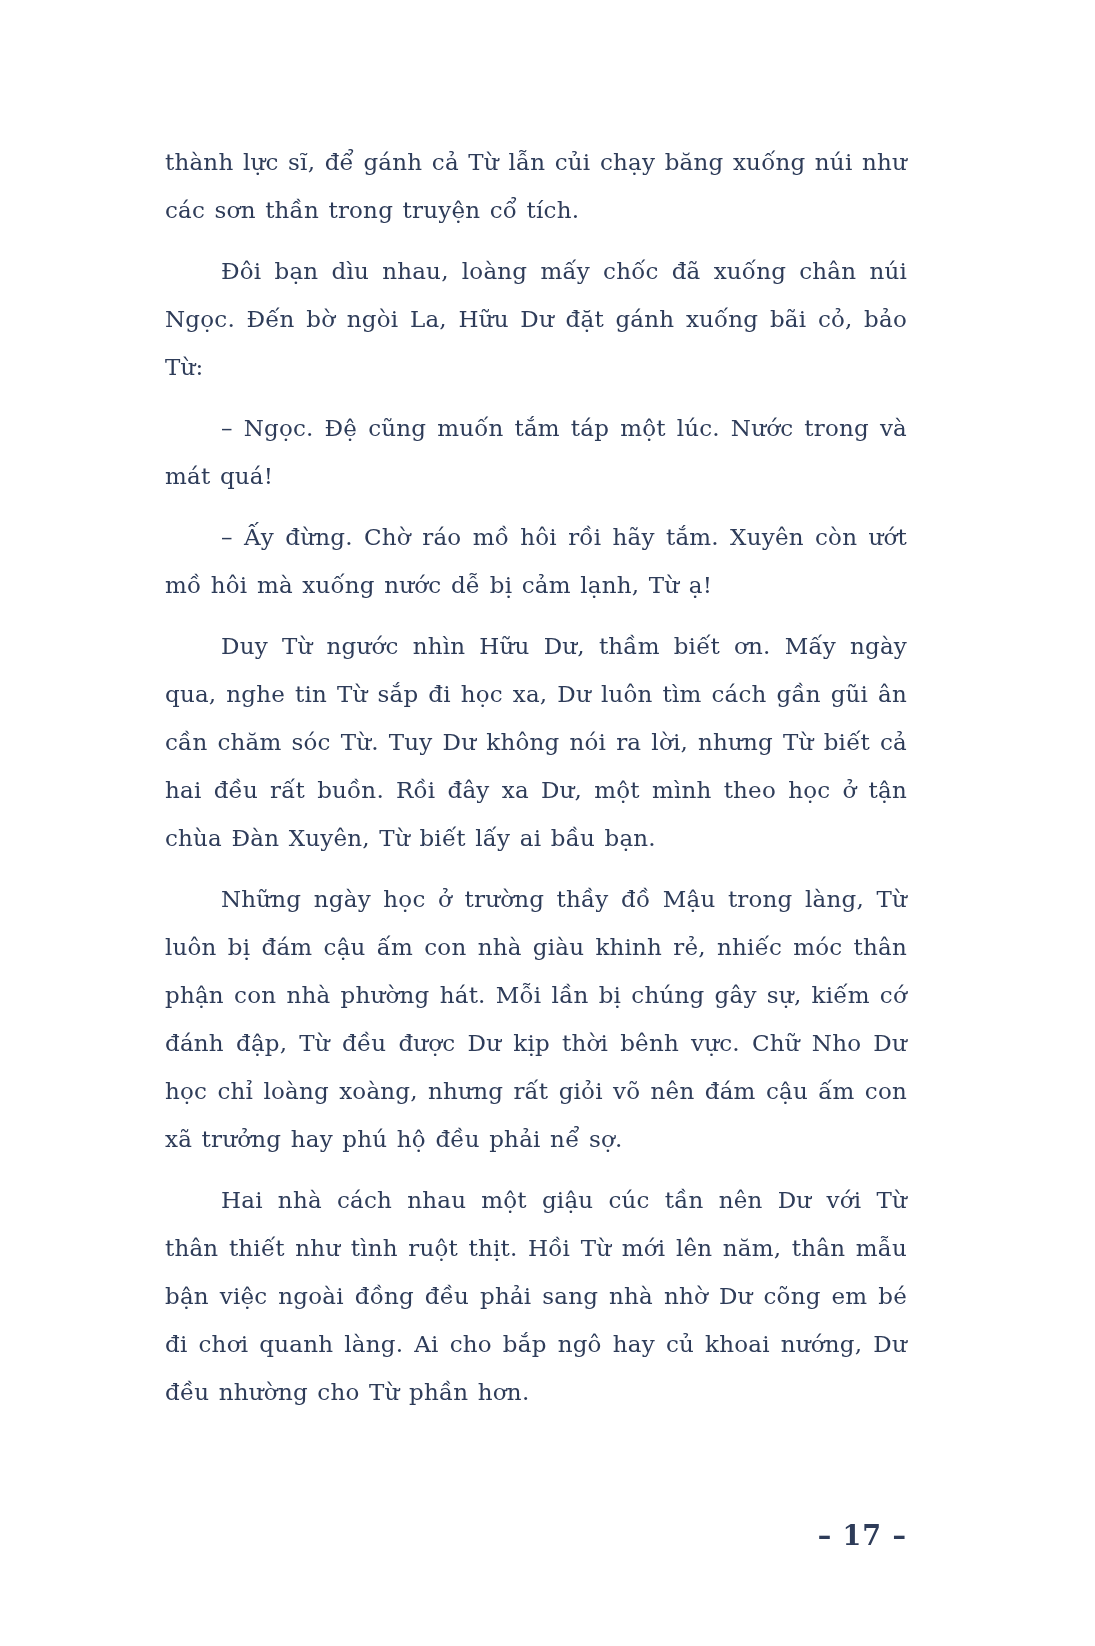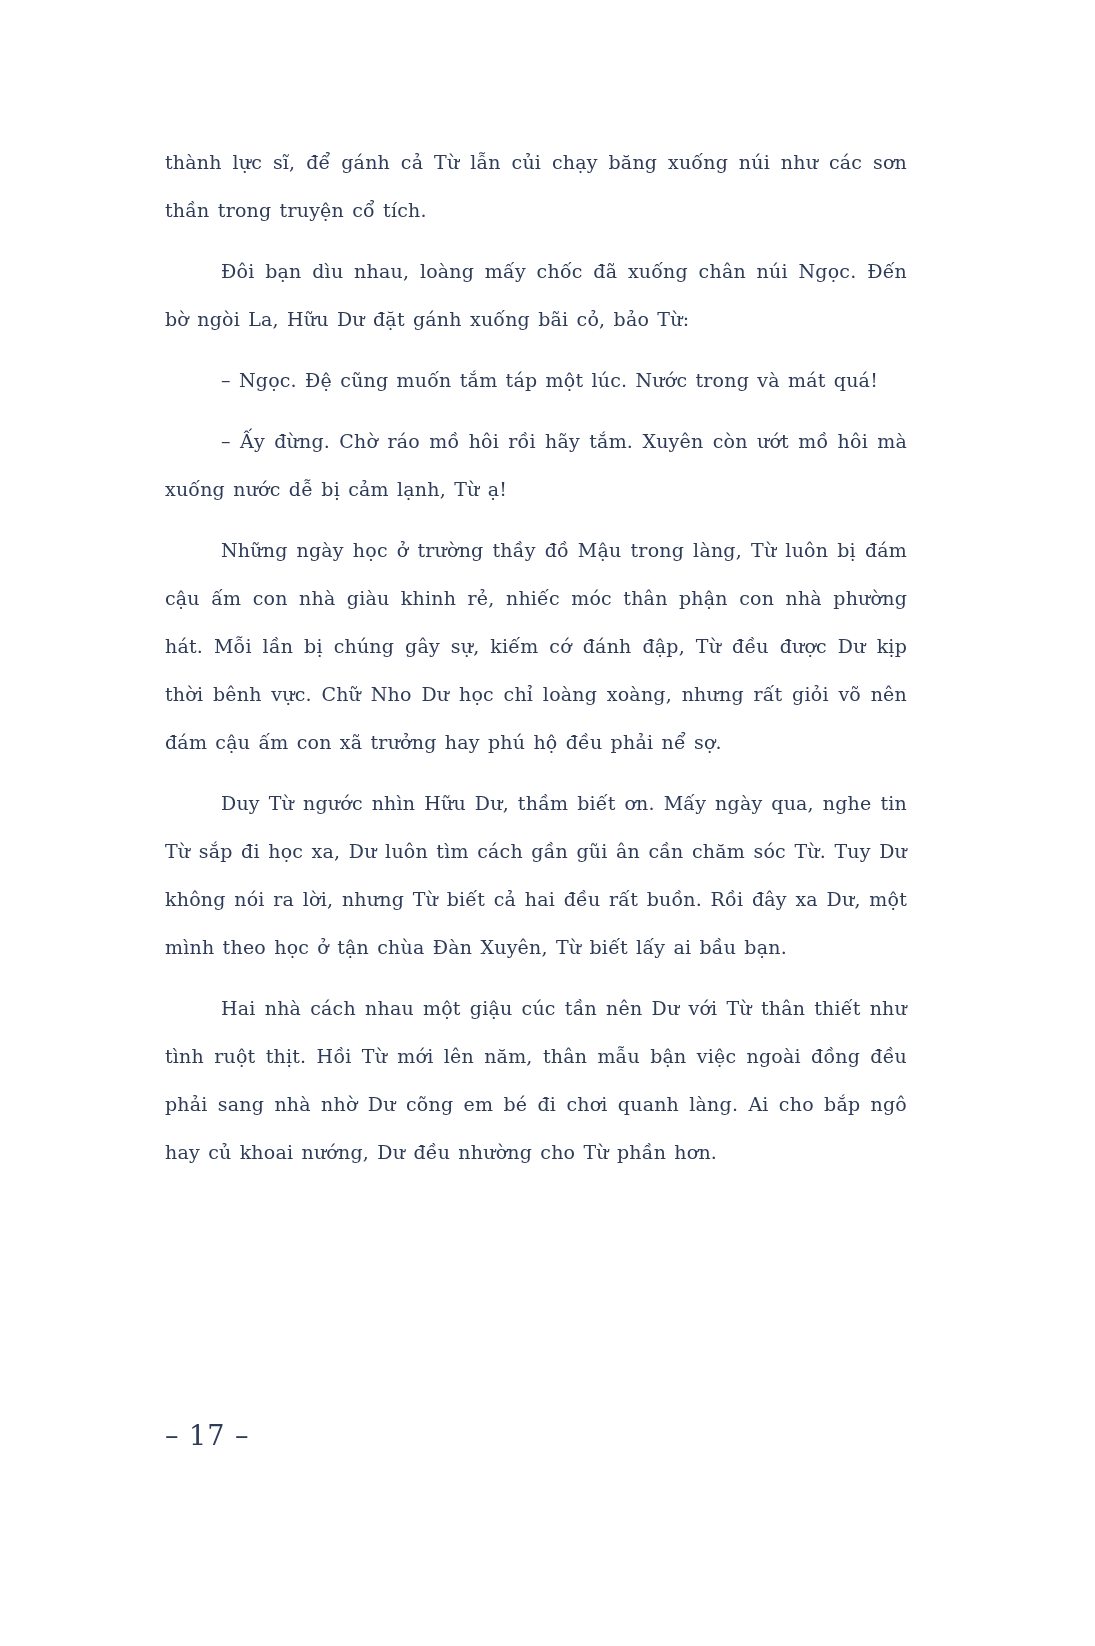--- a/index.html
+++ b/index.html
@@ -18,48 +18,49 @@
     overflow: hidden;
   }
   .text-block {
     position: absolute;
     left: 165px;
     top: 138px;
     width: 742px;
   }
   .text-block p {
     margin: 0 0 13px 0;
-    font-size: 19px;
+    font-size: 23px;
     line-height: 48px;
     text-align: justify;
     text-justify: inter-word;
     letter-spacing: 0.2px;
     word-spacing: 2px;
   }
   .text-block p.indented {
     text-indent: 56px;
   }
   .page-number {
     position: absolute;
     left: 165px;
     width: 742px;
-    top: 1420px;
-    text-align: left;
+    top: 1520px;
+    text-align: right;
     font-size: 27px;
     color: #2e3c59;
     letter-spacing: 1px;
+    font-weight: bold;
   }
 </style>
 </head>
 <body>
 
 <div class="book-page">
   <div class="text-block">
     <p>thành lực sĩ, để gánh cả Từ lẫn củi chạy băng xuống núi như các sơn thần trong truyện cổ tích.</p>
     <p class="indented">Đôi bạn dìu nhau, loàng mấy chốc đã xuống chân núi Ngọc. Đến bờ ngòi La, Hữu Dư đặt gánh xuống bãi cỏ, bảo Từ:</p>
     <p class="indented">– Ngọc. Đệ cũng muốn tắm táp một lúc. Nước trong và mát quá!</p>
     <p class="indented">– Ấy đừng. Chờ ráo mồ hôi rồi hãy tắm. Xuyên còn ướt mồ hôi mà xuống nước dễ bị cảm lạnh, Từ ạ!</p>
+    <p class="indented">Duy Từ ngước nhìn Hữu Dư, thầm biết ơn. Mấy ngày qua, nghe tin Từ sắp đi học xa, Dư luôn tìm cách gần gũi ân cần chăm sóc Từ. Tuy Dư không nói ra lời, nhưng Từ biết cả hai đều rất buồn. Rồi đây xa Dư, một mình theo học ở tận chùa Đàn Xuyên, Từ biết lấy ai bầu bạn.</p>
     <p class="indented">Những ngày học ở trường thầy đồ Mậu trong làng, Từ luôn bị đám cậu ấm con nhà giàu khinh rẻ, nhiếc móc thân phận con nhà phường hát. Mỗi lần bị chúng gây sự, kiếm cớ đánh đập, Từ đều được Dư kịp thời bênh vực. Chữ Nho Dư học chỉ loàng xoàng, nhưng rất giỏi võ nên đám cậu ấm con xã trưởng hay phú hộ đều phải nể sợ.</p>
-    <p class="indented">Duy Từ ngước nhìn Hữu Dư, thầm biết ơn. Mấy ngày qua, nghe tin Từ sắp đi học xa, Dư luôn tìm cách gần gũi ân cần chăm sóc Từ. Tuy Dư không nói ra lời, nhưng Từ biết cả hai đều rất buồn. Rồi đây xa Dư, một mình theo học ở tận chùa Đàn Xuyên, Từ biết lấy ai bầu bạn.</p>
     <p class="indented">Hai nhà cách nhau một giậu cúc tần nên Dư với Từ thân thiết như tình ruột thịt. Hồi Từ mới lên năm, thân mẫu bận việc ngoài đồng đều phải sang nhà nhờ Dư cõng em bé đi chơi quanh làng. Ai cho bắp ngô hay củ khoai nướng, Dư đều nhường cho Từ phần hơn.</p>
   </div>
   <div class="page-number">– 17 –</div>
 </div>
 
 </body></html>

